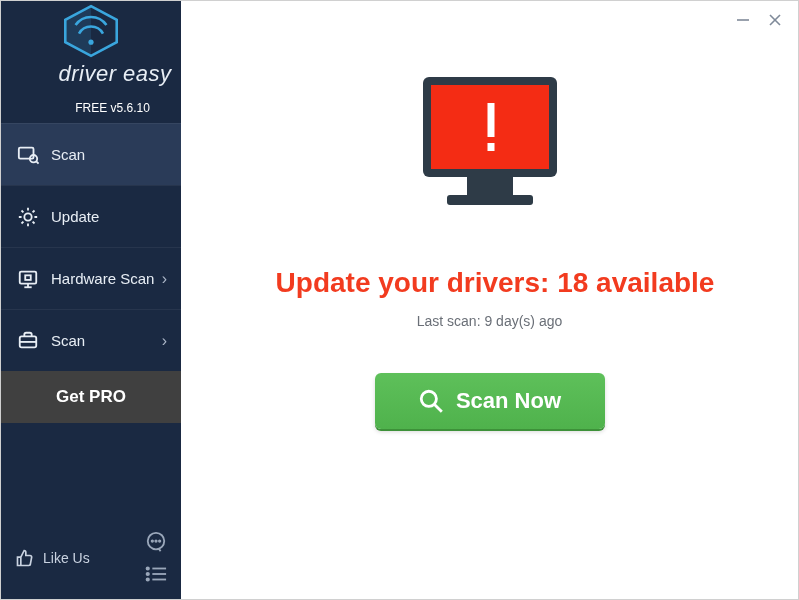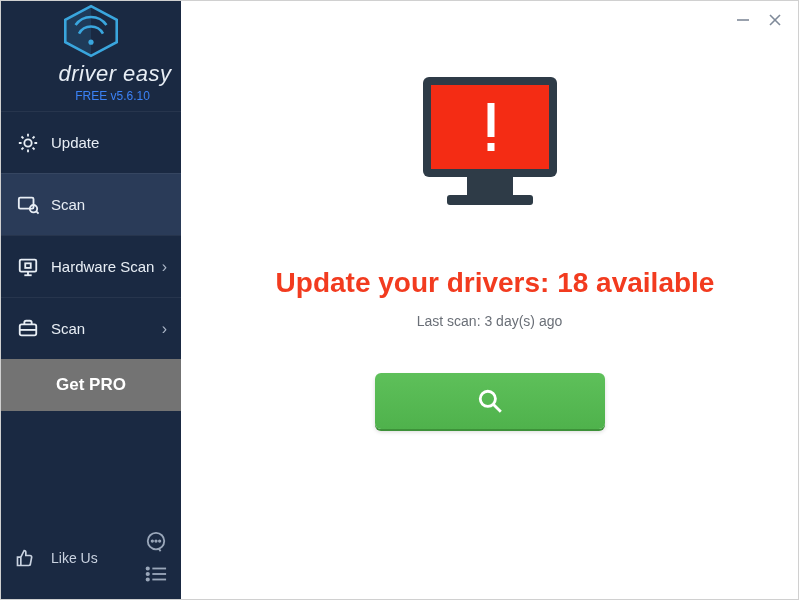--- a/index.html
+++ b/index.html
@@ -1,30 +1,30 @@
 <!DOCTYPE html>
 <html><head>
 <meta charset="utf-8">
 <style>
 * { margin: 0; padding: 0; box-sizing: border-box; font-family: "Segoe UI", Arial, sans-serif; }
 body { width: 799px; height: 600px; overflow: hidden; display: flex; background: #fff; border: 1px solid #d0d0d0; }
 .sidebar { width: 180px; height: 100%; background: #1a2942; display: flex; flex-direction: column; position: relative; }
 .logo-region { text-align: center; position: relative; }
 .logo-svg { margin: 0 auto; display: block; }
 .brand-name { color: #e8eef5; font-size: 22px; font-style: italic; font-weight: 500; letter-spacing: 0.5px; padding-left: 48px; }
-.version { color: #3b82f6; font-size: 12px; margin-top: 2px; padding-left: 43px; }
+.version { color: #ffffff; font-size: 12px; margin-top: 14px; padding-left: 43px; }
 .nav { margin-top: 8px; }
 .nav-item { display: flex; align-items: center; height: 62px; padding: 0 16px; color: #e8eef5; font-size: 15px; cursor: pointer; position: relative; border-top: 1px solid rgba(255,255,255,0.06); }
 .nav-item.active { background: #2a3b58; }
 .nav-item .icon { width: 22px; height: 22px; margin-right: 12px; display: inline-flex; align-items: center; justify-content: center; }
 .nav-item .chev { position: absolute; right: 14px; font-size: 16px; color: #aab5c6; }
-.get-pro { margin: 0; height: 52px; background: #737373; color: #fff; font-size: 17px; font-weight: 600; display: flex; align-items: center; justify-content: center; cursor: pointer; }
+.get-pro { margin: 0; height: 52px; background: #404040; color: #fff; font-size: 17px; font-weight: 600; display: flex; align-items: center; justify-content: center; cursor: pointer; }
 .spacer { flex: 1; }
 .bottom-row { display: flex; align-items: center; justify-content: space-between; padding: 10px 14px 14px 14px; color: #c9d2e0; }
-.like-us { display: flex; align-items: center; gap: 16px; font-size: 14px; cursor: pointer; }
+.like-us { display: flex; align-items: center; gap: 8px; font-size: 14px; cursor: pointer; }
 .bottom-icons { display: flex; flex-direction: column; gap: 10px; align-items: center; }
 .bottom-icons .icn, .sidebar-menu-icon { width: 22px; height: 22px; cursor: pointer; color: #9aa7ba; }
 .main { flex: 1; height: 100%; position: relative; display: flex; flex-direction: column; align-items: center; }
 .window-controls { position: absolute; top: 10px; right: 14px; display: flex; gap: 14px; color: #7f8a99; }
 .window-controls .wc { width: 18px; height: 18px; display: flex; align-items: center; justify-content: center; cursor: pointer; font-size: 16px; }
 .monitor-wrap { margin-top: 62px; }
 .headline { margin-top: 30px; font-size: 28px; font-weight: 700; color: #f23b1f; text-align: center; margin-left: 11px; }
 .subline { margin-top: 14px; font-size: 14px; color: #6a6f77; text-align: center; }
 .scan-btn { margin-top: 44px; width: 230px; height: 56px; background: linear-gradient(#5ec05a, #4fb24c); border: none; border-radius: 6px; color: #fff; font-size: 22px; font-weight: 600; display: flex; align-items: center; justify-content: center; gap: 12px; cursor: pointer; box-shadow: 0 2px 0 #3d9139, 0 3px 4px rgba(0,0,0,0.15); }
 .scan-btn .mag { width: 26px; height: 26px; }
@@ -39,38 +39,38 @@
       <polygon points="40,6 40,64 10,48 10,22" fill="#3aa6de" opacity="0.15"></polygon>
       <path d="M22 28 A22 22 0 0 1 58 28" fill="none" stroke="#3aa6de" stroke-width="3"></path>
       <path d="M26 38 A16 16 0 0 1 54 38" fill="none" stroke="#3aa6de" stroke-width="3"></path>
       <circle cx="40" cy="48" r="3" fill="#3aa6de"></circle>
     </svg>
     <div class="brand-name">driver easy</div>
     <div class="version">FREE v5.6.10</div>
   </div>
 
   <div class="nav">
-    <div class="nav-item">
-      <span class="icon">
-        <svg width="22" height="22" viewBox="0 0 24 24" fill="none" stroke="#e8eef5" stroke-width="2">
-          <circle cx="12" cy="12" r="4"></circle>
-          <path d="M12 2v3M12 19v3M2 12h3M19 12h3M4.9 4.9l2.1 2.1M17 17l2.1 2.1M4.9 19.1L7 17M17 7l2.1-2.1"></path>
-        </svg>
-      </span>
-      <span>Update</span>
-    </div>
     <div class="nav-item active">
       <span class="icon">
         <svg width="22" height="22" viewBox="0 0 24 24" fill="none" stroke="#e8eef5" stroke-width="2">
           <rect x="2" y="4" width="16" height="12" rx="1.5"></rect>
             <circle cx="18" cy="16" r="4"></circle>
             <line x1="21" y1="19" x2="23.5" y2="21.5"></line>
         </svg>
       </span>
       <span>Scan</span>
+    </div>
+    <div class="nav-item">
+      <span class="icon">
+        <svg width="22" height="22" viewBox="0 0 24 24" fill="none" stroke="#e8eef5" stroke-width="2">
+          <circle cx="12" cy="12" r="4"></circle>
+          <path d="M12 2v3M12 19v3M2 12h3M19 12h3M4.9 4.9l2.1 2.1M17 17l2.1 2.1M4.9 19.1L7 17M17 7l2.1-2.1"></path>
+        </svg>
+      </span>
+      <span>Update</span>
     </div>
     <div class="nav-item">
       <span class="icon">
         <svg width="22" height="22" viewBox="0 0 24 24" fill="none" stroke="#e8eef5" stroke-width="2">
           <rect x="3" y="4" width="18" height="13" rx="1.5"></rect>
             <line x1="8" y1="21" x2="16" y2="21"></line>
             <line x1="12" y1="17" x2="12" y2="21"></line>
             <rect x="9" y="8" width="6" height="5"></rect>
         </svg>
       </span>
@@ -143,21 +143,22 @@
       <rect x="18" y="14" width="134" height="100" rx="6" fill="#2e3b47"></rect>
       <rect x="26" y="22" width="118" height="84" fill="#f42c14"></rect>
       <rect x="62" y="114" width="46" height="18" fill="#2e3b47"></rect>
       <rect x="42" y="132" width="86" height="10" rx="3" fill="#2e3b47"></rect>
       <rect x="82.5" y="40" width="7" height="34" fill="#fff"></rect>
       <rect x="82.5" y="80" width="7" height="8" fill="#fff"></rect>
     </svg>
   </div>
 
   <div class="headline">Update your drivers: 18 available</div>
-  <div class="subline">Last scan: 3 day(s) ago</div>
+  <div class="subline">Last scan: 9 day(s) ago</div>
 
   <button class="scan-btn">
     <svg class="mag" width="26" height="26" viewBox="0 0 24 24" fill="none" stroke="#fff" stroke-width="2.6">
       <circle cx="10" cy="10" r="7"></circle>
         <line x1="15.2" y1="15.2" x2="22" y2="22"></line>
     </svg>
+    <span>Scan Now</span>
   </button>
 </div>
 
 </body></html>

